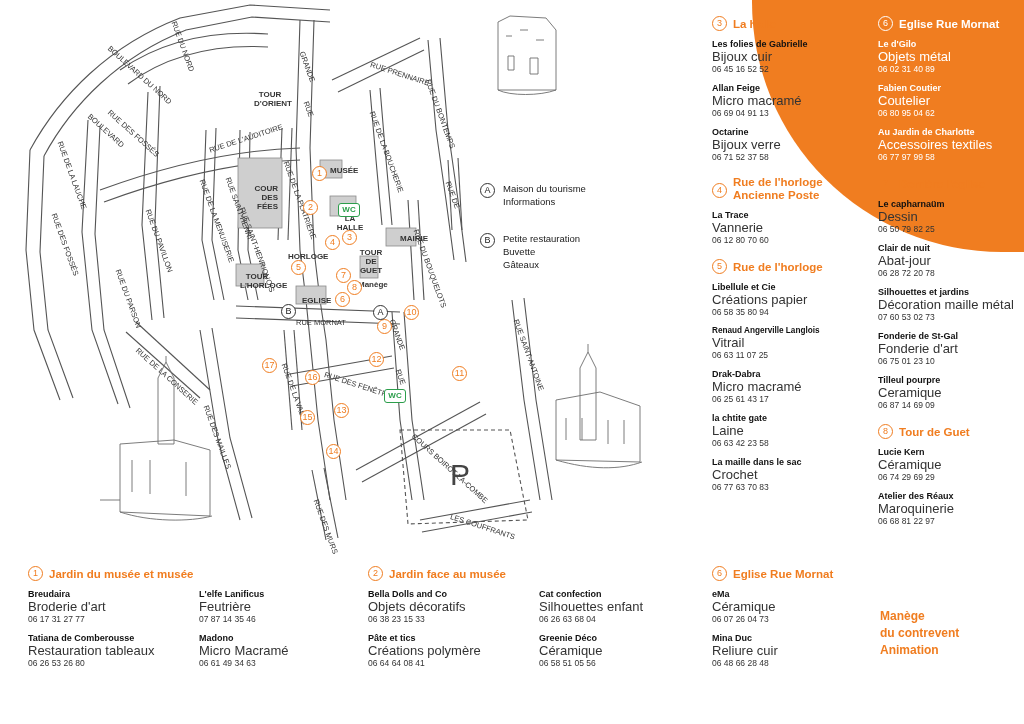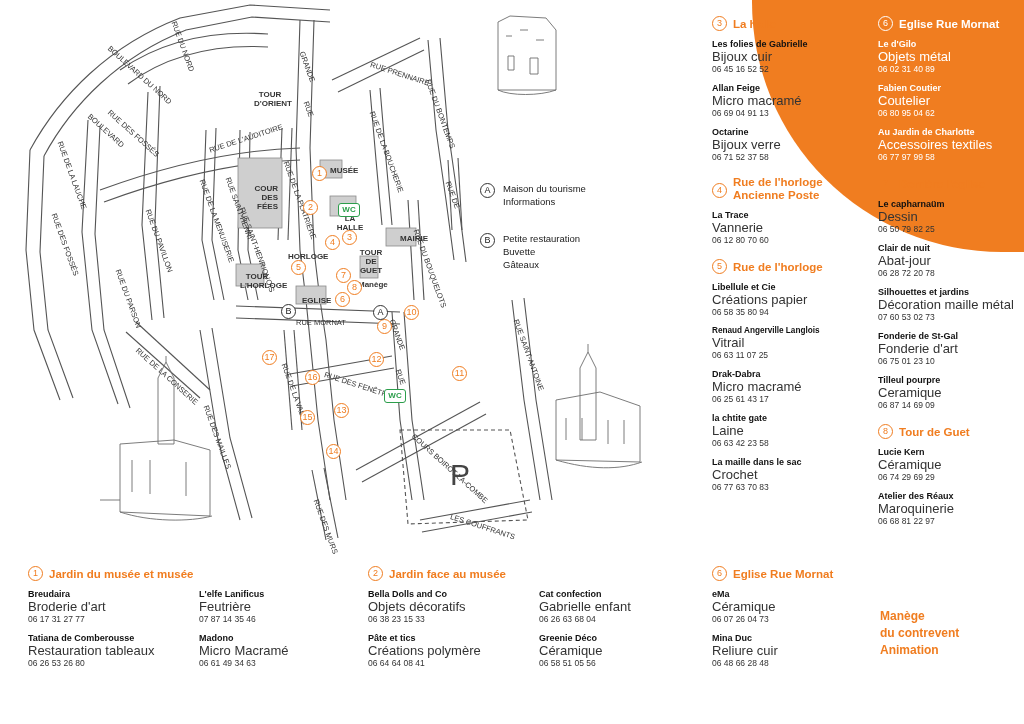--- a/index.html
+++ b/index.html
@@ -267,21 +267,21 @@
   <div class="marker" style="left:347px;top:280px">8</div>
   <div class="marker" style="left:335px;top:292px">6</div>
   <div class="marker" style="left:377px;top:319px">9</div>
   <div class="marker" style="left:404px;top:305px">10</div>
   <div class="marker" style="left:452px;top:366px">11</div>
   <div class="marker" style="left:369px;top:352px">12</div>
   <div class="marker" style="left:334px;top:403px">13</div>
   <div class="marker" style="left:326px;top:444px">14</div>
   <div class="marker" style="left:300px;top:410px">15</div>
   <div class="marker" style="left:305px;top:370px">16</div>
-  <div class="marker" style="left:262px;top:350px">17</div>
+  <div class="marker" style="left:262px;top:358px">17</div>
 
   <div class="marker letter" style="left:373px;top:305px">A</div>
   <div class="marker letter" style="left:281px;top:304px">B</div>
 
   <div class="marker wc" style="left:338px;top:203px">WC</div>
   <div class="marker wc" style="left:384px;top:389px">WC</div>
 </div>
 
 <div class="legend">
   <div class="legend-row">
@@ -517,21 +517,21 @@
       </div>
       <div class="entry">
         <div class="nm">Pâte et tics</div>
         <div class="dc">Créations polymère</div>
         <div class="ph">06 64 64 08 41</div>
       </div>
     </div>
     <div class="bottom-col">
       <div class="entry">
         <div class="nm">Cat confection</div>
-        <div class="dc">Gabrielle enfant</div>
+        <div class="dc">Silhouettes enfant</div>
         <div class="ph">06 26 63 68 04</div>
       </div>
       <div class="entry">
         <div class="nm">Greenie Déco</div>
         <div class="dc">Céramique</div>
         <div class="ph">06 58 51 05 56</div>
       </div>
     </div>
   </div>
 </div>

